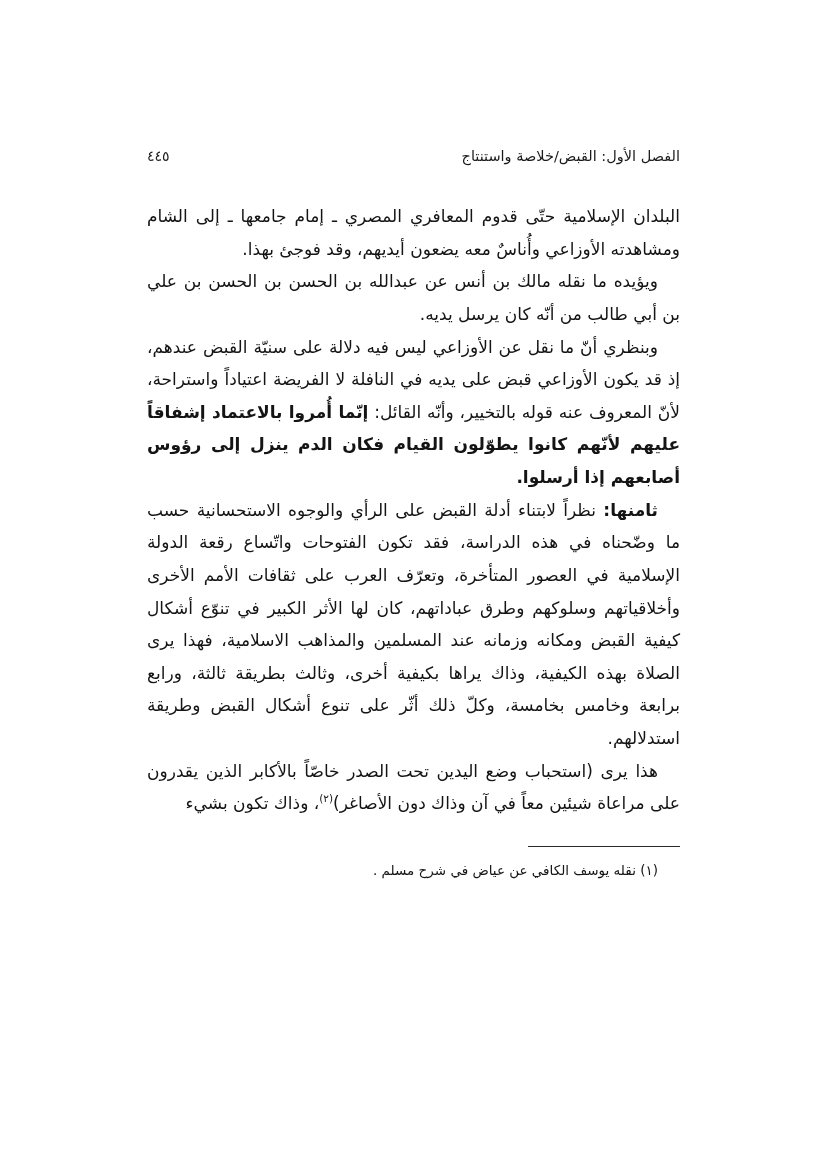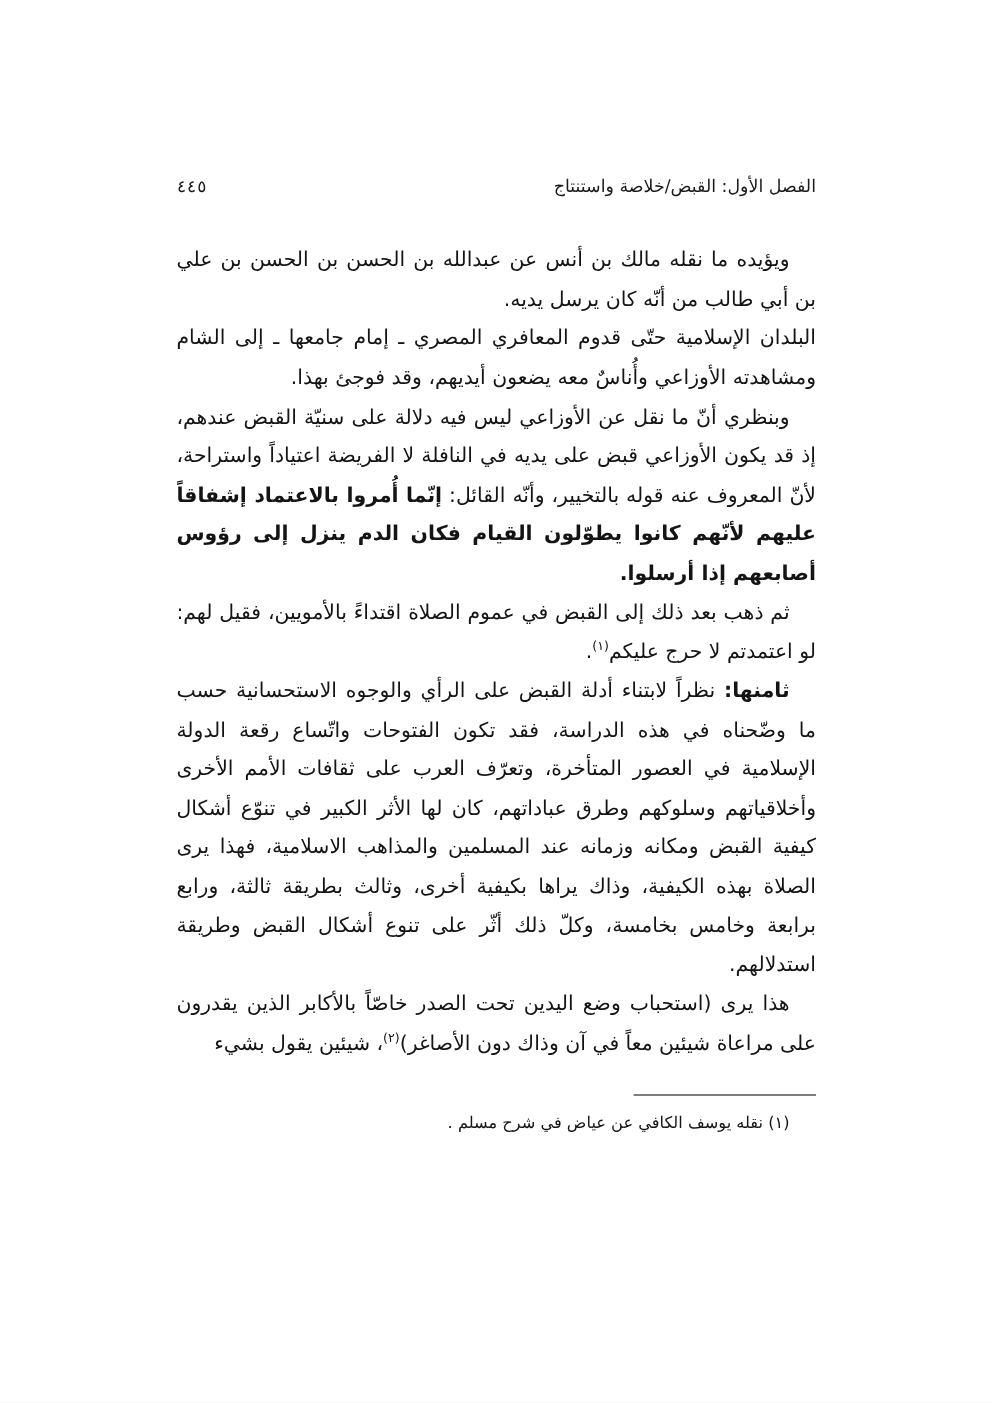--- a/index.html
+++ b/index.html
@@ -22,21 +22,21 @@
   }
   .page-header {
     display: flex;
     justify-content: space-between;
     align-items: baseline;
     font-size: 14.5px;
     color: #1a1a1a;
     margin-bottom: 36px;
   }
   .header-title { letter-spacing: 0; margin-left: 16px; }
-  .page-number { font-size: 14px; font-family: Liberation Mono, monospace; }
+  .page-number { font-size: 14px; }
   .page-body {
     font-size: 17px;
     line-height: 1.92;
     text-align: justify;
     color: #141414;
   }
   .para { text-indent: 22px; }
   .para.no-indent { text-indent: 0; }
   .seg-bold { font-weight: bold; }
   .fn-ref {
@@ -67,31 +67,30 @@
 
 <div class="page">
 
   <header class="page-header">
     <span class="header-title">الفصل الأول: القبض/خلاصة واستنتاج</span>
     <span class="page-number">٤٤٥</span>
   </header>
 
   <main class="page-body">
 
+    <p class="para no-indent"><span>البلدان الإسلامية حتّى قدوم المعافري المصري ـ إمام جامعها ـ إلى الشام ومشاهدته الأوزاعي وأُناسٌ معه يضعون أيديهم، وقد فوجئ بهذا.</span></p>
+
     <p class="para"><span>ويؤيده ما نقله مالك بن أنس عن عبدالله بن الحسن بن الحسن بن علي بن أبي طالب من أنّه كان يرسل يديه.</span></p>
-
-    <p class="para no-indent"><span>البلدان الإسلامية حتّى قدوم المعافري المصري ـ إمام جامعها ـ إلى الشام ومشاهدته الأوزاعي وأُناسٌ معه يضعون أيديهم، وقد فوجئ بهذا.</span></p>
 
     <p class="para"><span>وبنظري أنّ ما نقل عن الأوزاعي ليس فيه دلالة على سنيّة القبض عندهم، إذ قد يكون الأوزاعي قبض على يديه في النافلة لا الفريضة اعتياداً واستراحة، لأنّ المعروف عنه قوله بالتخيير، وأنّه القائل: </span><span class="seg-bold">إنّما أُمروا بالاعتماد إشفاقاً عليهم لأنّهم كانوا يطوّلون القيام فكان الدم ينزل إلى رؤوس أصابعهم إذا أرسلوا.</span></p>
 
-    <p class="para"><span>ثم ذهب بعد ذلك إلى القبض في عموم الصلاة اقتداءً بالأمويين، فقيل لهم: لو اعتمدتم لا حرج عليكم</span><span class="fn-ref">(١)</span><span>.</span></p>
 
     <p class="para"><span class="seg-bold">ثامنها:</span><span> نظراً لابتناء أدلة القبض على الرأي والوجوه الاستحسانية حسب ما وضّحناه في هذه الدراسة، فقد تكون الفتوحات واتّساع رقعة الدولة الإسلامية في العصور المتأخرة، وتعرّف العرب على ثقافات الأمم الأخرى وأخلاقياتهم وسلوكهم وطرق عباداتهم، كان لها الأثر الكبير في تنوّع أشكال كيفية القبض ومكانه وزمانه عند المسلمين والمذاهب الاسلامية، فهذا يرى الصلاة بهذه الكيفية، وذاك يراها بكيفية أخرى، وثالث بطريقة ثالثة، ورابع برابعة وخامس بخامسة، وكلّ ذلك أثّر على تنوع أشكال القبض وطريقة استدلالهم.</span></p>
 
-    <p class="para"><span>هذا يرى (استحباب وضع اليدين تحت الصدر خاصّاً بالأكابر الذين يقدرون على مراعاة شيئين معاً في آن وذاك دون الأصاغر)</span><span class="fn-ref">(٢)</span><span>، شيئين يقول بشيء</span></p>
+    <p class="para"><span>هذا يرى (استحباب وضع اليدين تحت الصدر خاصّاً بالأكابر الذين يقدرون على مراعاة شيئين معاً في آن وذاك دون الأصاغر)</span><span class="fn-ref">(٢)</span><span>، وذاك تكون بشيء</span></p>
 
   </main>
 
   <footer class="footnotes">
     <div class="footnote-rule"></div>
     <div class="footnote">(١) نقله يوسف الكافي عن عياض في شرح مسلم .</div>
   </footer>
 
 </div>
 

